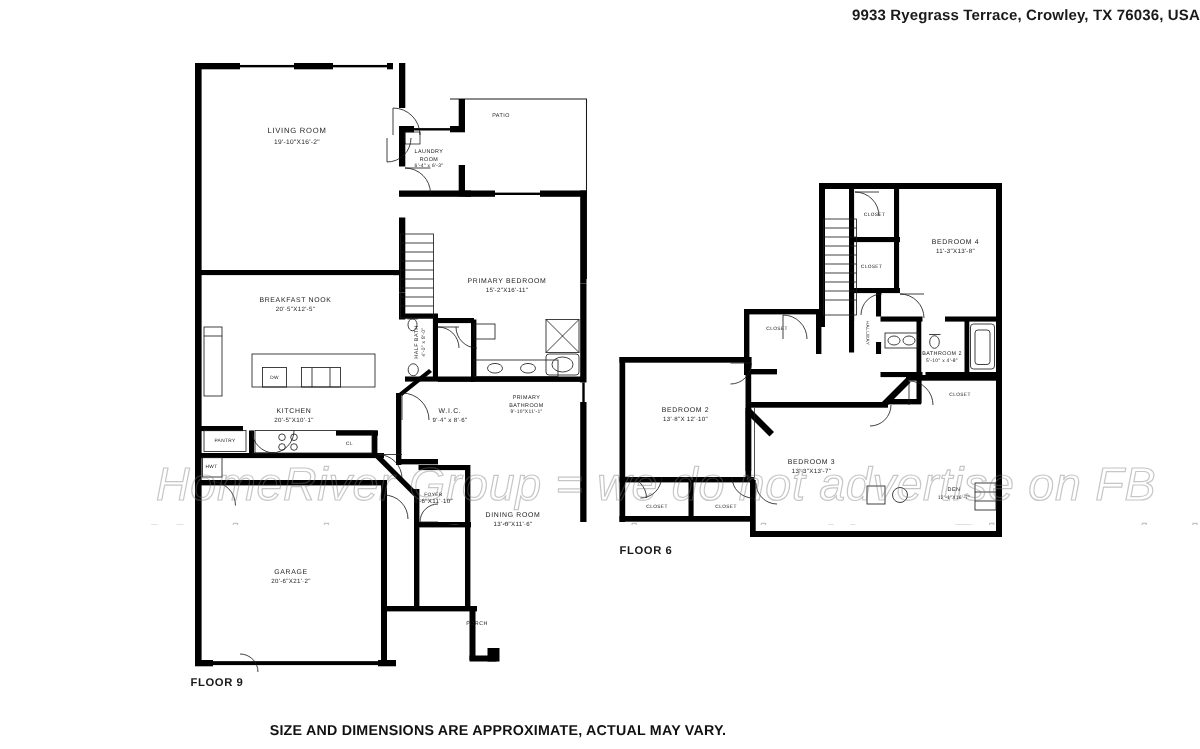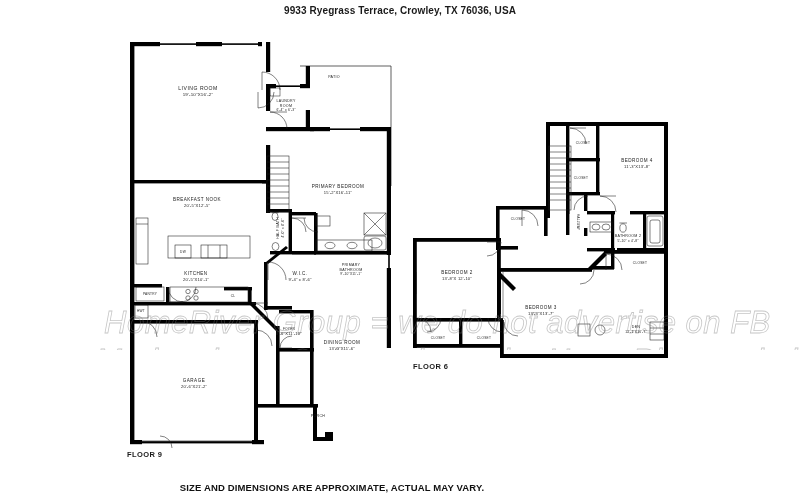--- a/index.html
+++ b/index.html
@@ -7,21 +7,21 @@
     width:800px; height:499px;
     background:#ffffff;
     font-family:"Liberation Sans", sans-serif;
     color:#231f20;
     overflow:hidden;
     position:relative;
   }
   #plan { position:absolute; inset:0; }
   .addr {
     position:absolute; top:5px; left:0; width:800px;
-    text-align:center; font-size:10px; font-weight:700;
+    text-align:right; font-size:10px; font-weight:700;
     letter-spacing:.1px; color:#1a1a1a;
   }
   .disclaimer {
     position:absolute; bottom:6px; left:0; width:664px;
     text-align:center; font-size:9.5px; font-weight:700;
     letter-spacing:.15px; color:#111;
   }
   .floorlabel { position:absolute; font-size:7.5px; font-weight:600; letter-spacing:.4px; color:#1a1a1a; }
   #f1label { left:127px; top:450px; }
   #f2label { left:413px; top:362px; }

